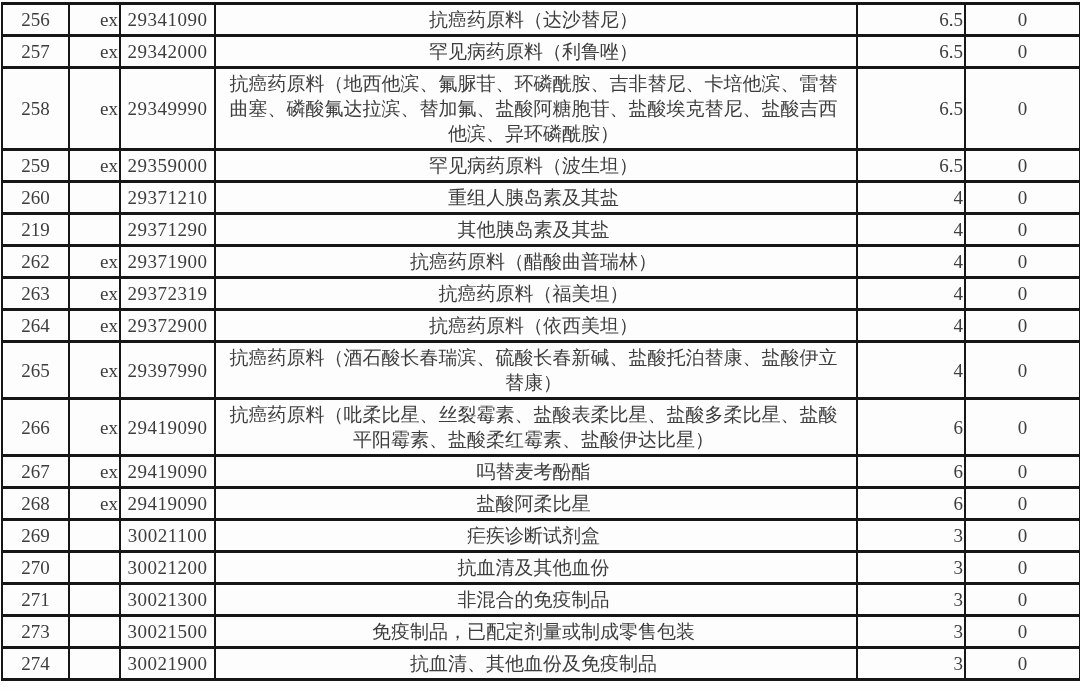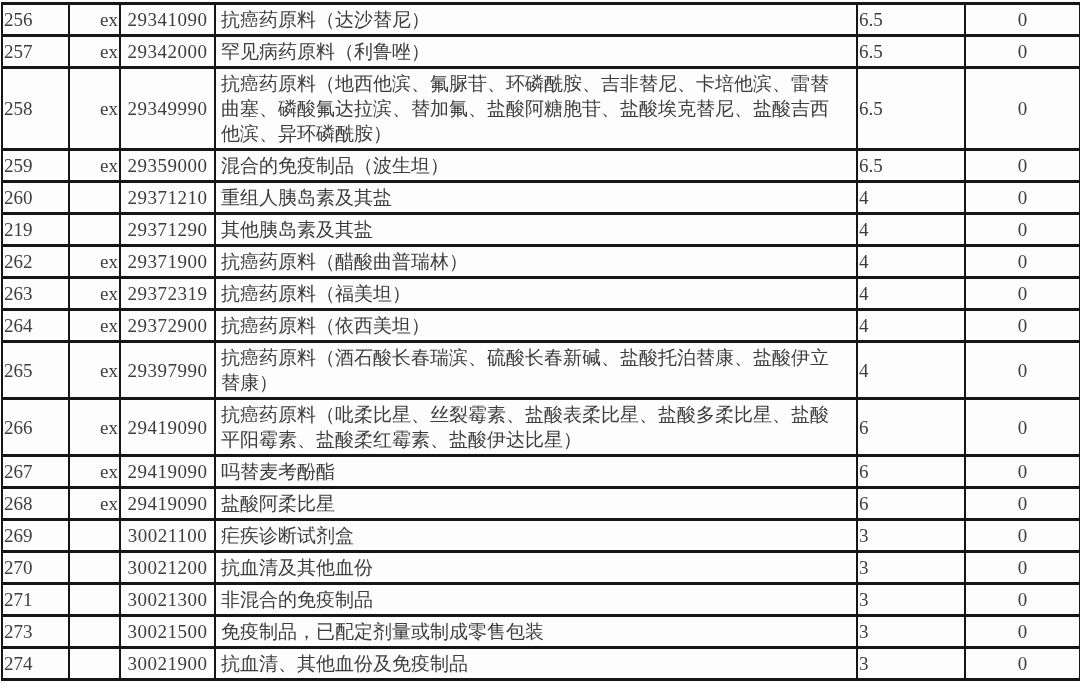--- a/index.html
+++ b/index.html
@@ -29,25 +29,25 @@
     border-bottom: 3px solid #161616;
     vertical-align: middle;
     font-size: 19px;
     line-height: 25px;
     background: #fdfdfd;
     overflow: hidden;
     white-space: normal;
     word-break: break-all;
   }
   table.tariff tr { height: 30px; }
-  td.c-no   { text-align: left; font-size: 18px; margin-left: 30px; }
+  td.c-no   { text-align: center; font-size: 18px; margin-left: 30px; }
   td.c-ex   { text-align: right; font-size: 18px; }
   td.c-code { text-align: center; font-size: 19px; letter-spacing: 0.5px; }
-  td.c-desc { text-align: left; padding: 2px 10px 2px 5px; }
-  td.c-rate { text-align: left; font-size: 18px; }
+  td.c-desc { text-align: center; padding: 2px 10px 2px 5px; }
+  td.c-rate { text-align: right; font-size: 18px; }
   td.c-zero { text-align: center; font-size: 18px; }
 </style>
 </head>
 <body>
 
 <div class="page">
   <table class="tariff">
     <colgroup>
       <col style="width:67px">
       <col style="width:51px">
@@ -78,21 +78,21 @@
     <td class="c-ex">ex</td>
     <td class="c-code">29349990</td>
     <td class="c-desc">抗癌药原料（地西他滨、氟脲苷、环磷酰胺、吉非替尼、卡培他滨、雷替曲塞、磷酸氟达拉滨、替加氟、盐酸阿糖胞苷、盐酸埃克替尼、盐酸吉西他滨、异环磷酰胺）</td>
     <td class="c-rate">6.5</td>
     <td class="c-zero">0</td>
   </tr>
         <tr>
     <td class="c-no">259</td>
     <td class="c-ex">ex</td>
     <td class="c-code">29359000</td>
-    <td class="c-desc">混合的免疫制品（波生坦）</td>
+    <td class="c-desc">罕见病药原料（波生坦）</td>
     <td class="c-rate">6.5</td>
     <td class="c-zero">0</td>
   </tr>
         <tr>
     <td class="c-no">260</td>
     <td class="c-ex"></td>
     <td class="c-code">29371210</td>
     <td class="c-desc">重组人胰岛素及其盐</td>
     <td class="c-rate">4</td>
     <td class="c-zero">0</td>

